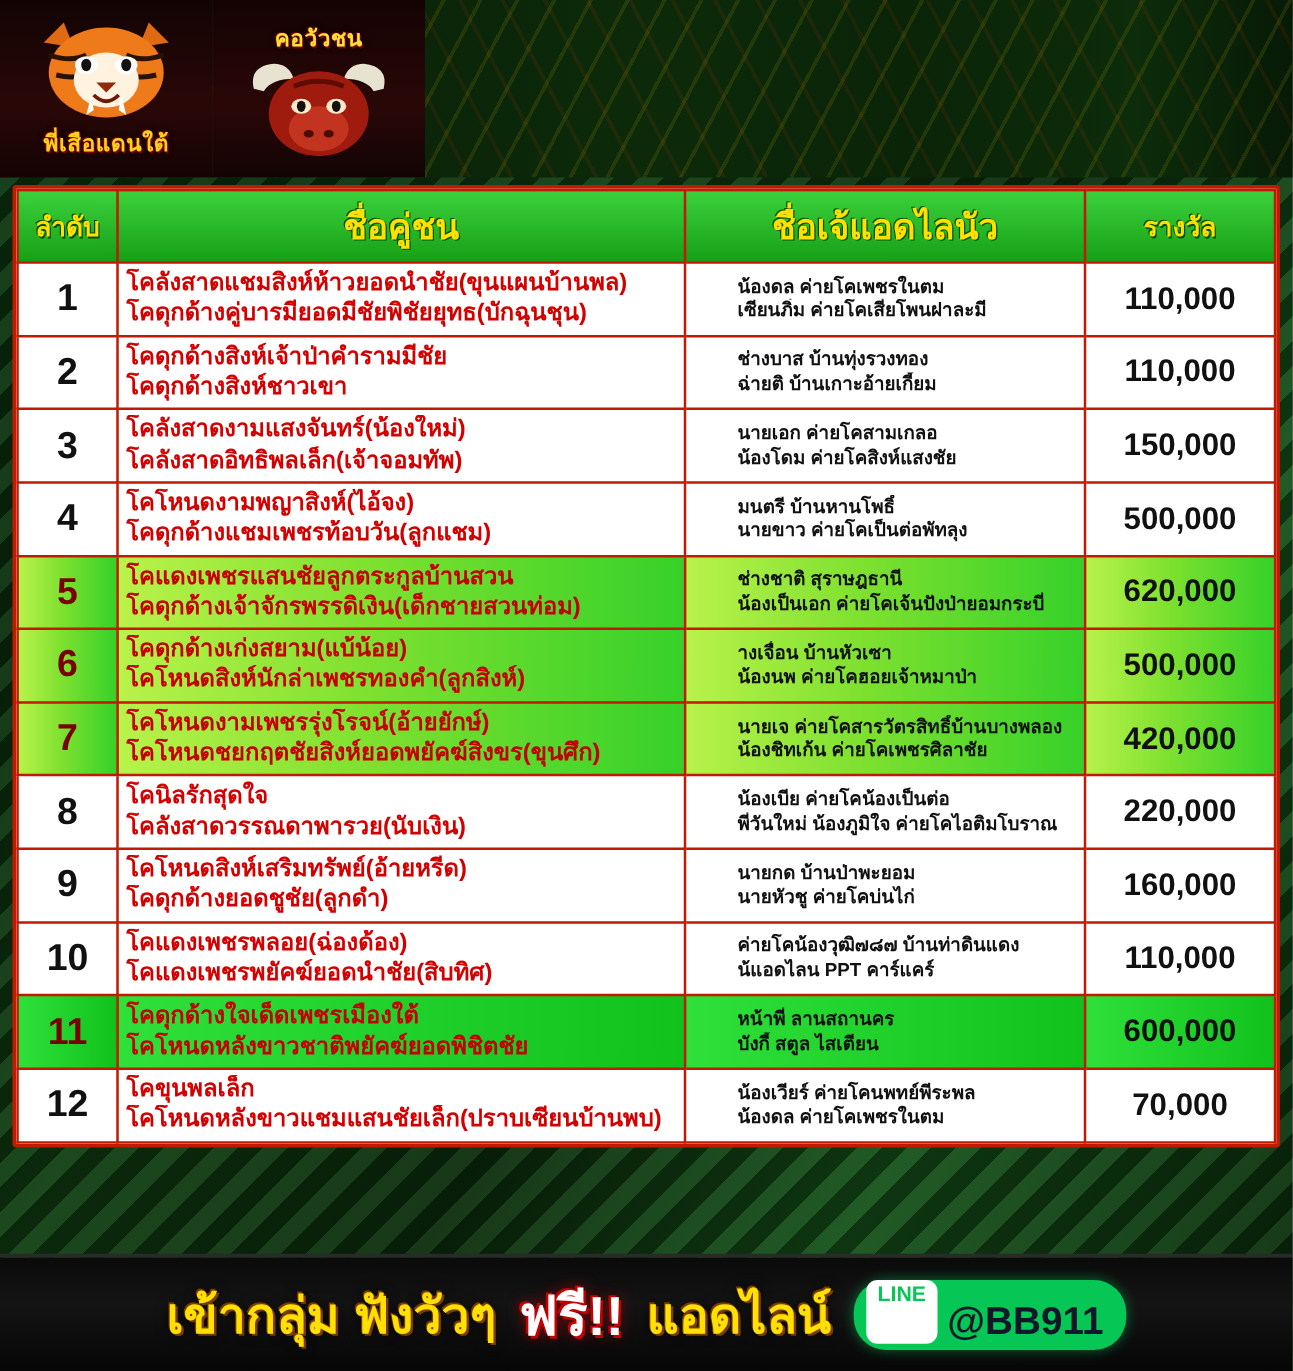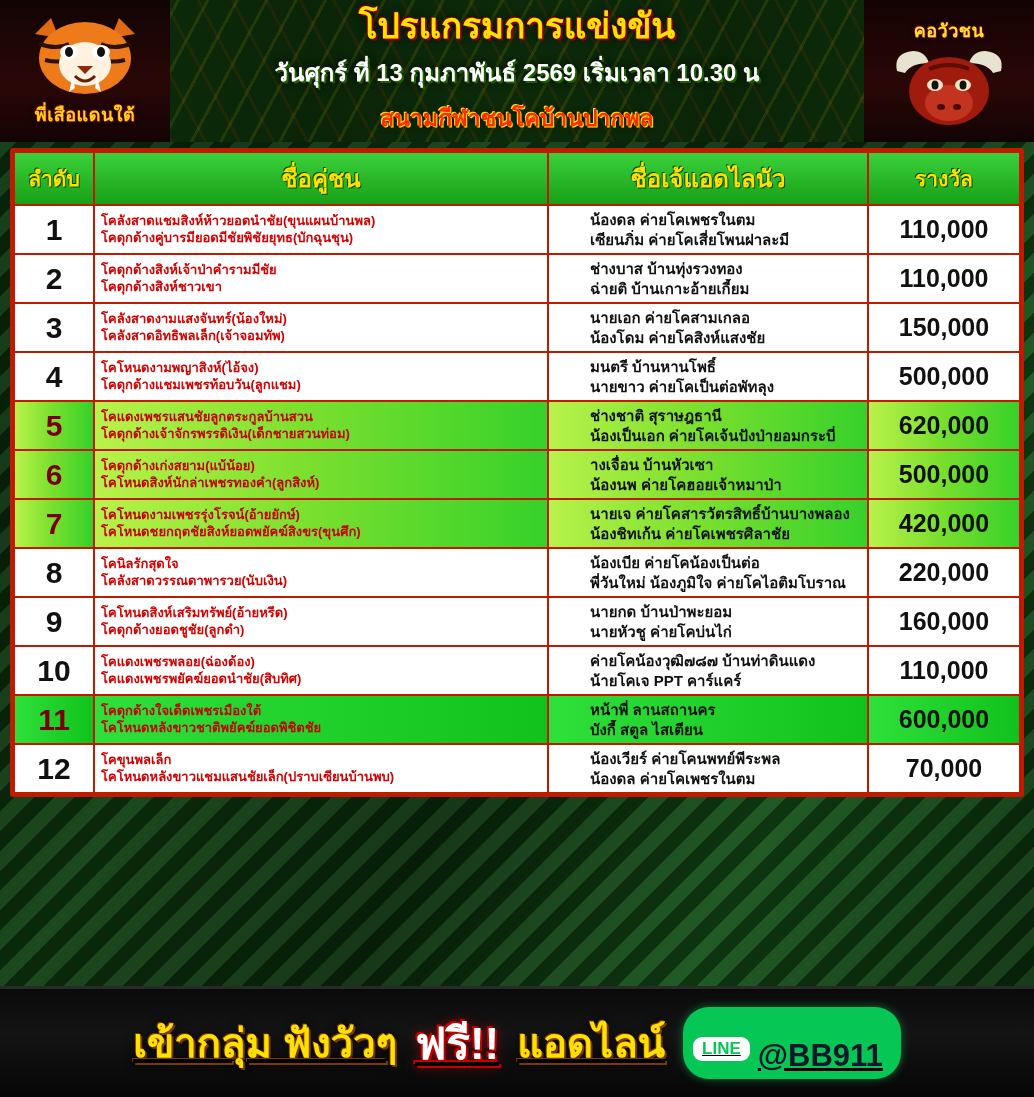--- a/index.html
+++ b/index.html
@@ -93,21 +93,21 @@
   table { border-collapse:collapse; width:100%; table-layout:fixed; }
   col.c-no { width:80px; }
   col.c-pair { width:auto; }
   col.c-owner { width:320px; }
   col.c-prize { width:152px; }
 
   thead th {
     background:linear-gradient(180deg,#3bd13b,#17a017);
     border:2px solid #c01a00;
     color:#ffe000;
-    font-size:24px;
+    font-size:28px;
     font-weight:bold;
     padding:6px 4px;
     text-shadow:1px 1px 0 #005000, -1px -1px 0 #005000;
     height:44px;
   }
   thead th.small { font-size:21px; }
 
   tbody td {
     border:2px solid #c01a00;
     padding:4px 6px;
@@ -120,21 +120,21 @@
   td.no {
     text-align:center;
     font-size:30px;
     font-weight:bold;
     color:#111;
   }
   tr.row-hl td.no, tr.row-green td.no { color:#7a0000; }
 
   td.pair { line-height:1.28; }
   .pair-a, .pair-b {
-    font-size:13px; font-weight:bold; color:#d40000;
+    font-size:19px; font-weight:bold; color:#d40000;
     white-space:nowrap; overflow:hidden; text-overflow:ellipsis;
   }
   tr.row-hl .pair-a, tr.row-hl .pair-b,
   tr.row-green .pair-a, tr.row-green .pair-b { color:#c40000; }
 
   td.owner { line-height:1.3;padding-left:41px; }
   .own-a, .own-b {
     font-size:15px; font-weight:bold; color:#111;
     white-space:nowrap; overflow:hidden; text-overflow:ellipsis;
   }
@@ -143,44 +143,43 @@
     font-size:25px;
     font-weight:bold;
     color:#111;
   }
   tr.row-hl td.prize, tr.row-green td.prize { color:#111; }
 
   
   .footer {
     position:absolute;
     left:0; right:0; bottom:0;
-    height:111px;
+    height:94px;
     background:linear-gradient(180deg,#0a0a0a,#141414 40%,#060606);
     display:flex; align-items:center; justify-content:center;
     gap:18px;
     border-top:3px solid #2a2a2a;
-    text-decoration:underline;
   }
   .f-text1 {
     font-size:40px; font-weight:bold; color:#ffe000;
     text-shadow:2px 2px 0 #7a3a00, -1px -1px 0 #7a3a00, 0 0 10px rgba(0,0,0,.9);
   }
   .f-free {
     font-size:44px; font-weight:bold; color:#ffffff;
     text-shadow:2px 2px 0 #c40000, -2px -2px 0 #c40000, 0 0 12px rgba(255,0,0,.6);
   }
   .f-text2 {
     font-size:40px; font-weight:bold; color:#ffe000;
     text-shadow:2px 2px 0 #7a3a00, -1px -1px 0 #7a3a00, 0 0 10px rgba(0,0,0,.9);
   }
   .line-badge {
-    display:flex; align-items:center; gap:8px;
+    display:flex; gap:8px;
     background:#06c755;
     border-radius:26px;
-    padding:16px 18px 5px 10px;
+    padding:0 18px 5px 10px;
     box-shadow:0 0 10px rgba(0,255,120,.4);
   }
   .line-bubble {
     background:#fff; color:#06c755;
     font-weight:bold; font-size:17px;
     padding:2px 9px; border-radius:9px;
   }
   .line-id { font-size:31px; font-weight:bold; color:#0f172a;margin-top:15px; }
   
   .face-svg { display:block; }
@@ -207,25 +206,20 @@
           <ellipse cx="76" cy="38" rx="4" ry="5" fill="#111"></ellipse>
           <path d="M52 52 h16 l-8 8 z" fill="#8d2b0b"></path>
           <path d="M50 62 q10 10 20 0" stroke="#6b1b05" stroke-width="3" fill="none"></path>
           <path d="M48 62 l-4 16 l6 -4 z" fill="#fff"></path>
           <path d="M72 62 l4 16 l-6 -4 z" fill="#fff"></path>
         </svg>
       </div>
       <div class="logo-caption">พี่เสือแดนใต้</div>
     </div>
 
-    <div class="header-center">
-      <div class="h-title">โปรแกรมการแข่งขัน</div>
-      <div class="h-date">วันศุกร์ ที่ 13 กุมภาพันธ์ 2569 เริ่มเวลา 10.30 น</div>
-      <div class="h-venue">สนามกีฬาชนโคบ้านปากพล</div>
-    </div>
 
     <div class="logo-right">
       <div class="logo-caption red">คอวัวชน</div>
       <div class="bull-face">
         <svg class="face-svg" viewBox="0 0 120 84" width="120" height="84">
           <path d="M8 26 q-4 -18 16 -20 q12 0 16 12 q-18 0 -24 10z" fill="#e8e2d0"></path>
           <path d="M112 26 q4 -18 -16 -20 q-12 0 -16 12 q18 0 24 10z" fill="#e8e2d0"></path>
           <ellipse cx="60" cy="46" rx="40" ry="34" fill="#9e1b0d"></ellipse>
           <ellipse cx="60" cy="58" rx="24" ry="18" fill="#c23320"></ellipse>
           <ellipse cx="46" cy="40" rx="8" ry="6" fill="#ffe9c9"></ellipse>
@@ -376,21 +370,21 @@
         </tr>
 
         <tr>
           <td class="no">10</td>
           <td class="pair">
             <div class="pair-a">โคแดงเพชรพลอย(ฉ่องด้อง)</div>
             <div class="pair-b">โคแดงเพชรพยัคฆ์ยอดนำชัย(สิบทิศ)</div>
           </td>
           <td class="owner">
             <div class="own-a">ค่ายโคน้องวุฒิ๗๘๗ บ้านท่าดินแดง</div>
-            <div class="own-b">น้ายโคเจ PPT คาร์แคร์</div>
+            <div class="own-b">น้แอดไลน PPT คาร์แคร์</div>
           </td>
           <td class="prize">110,000</td>
         </tr>
 
         <tr class="row-green">
           <td class="no">11</td>
           <td class="pair">
             <div class="pair-a">โคดุกด้างใจเด็ดเพชรเมืองใต้</div>
             <div class="pair-b">โคโหนดหลังขาวชาติพยัคฆ์ยอดพิชิตชัย</div>
           </td>

